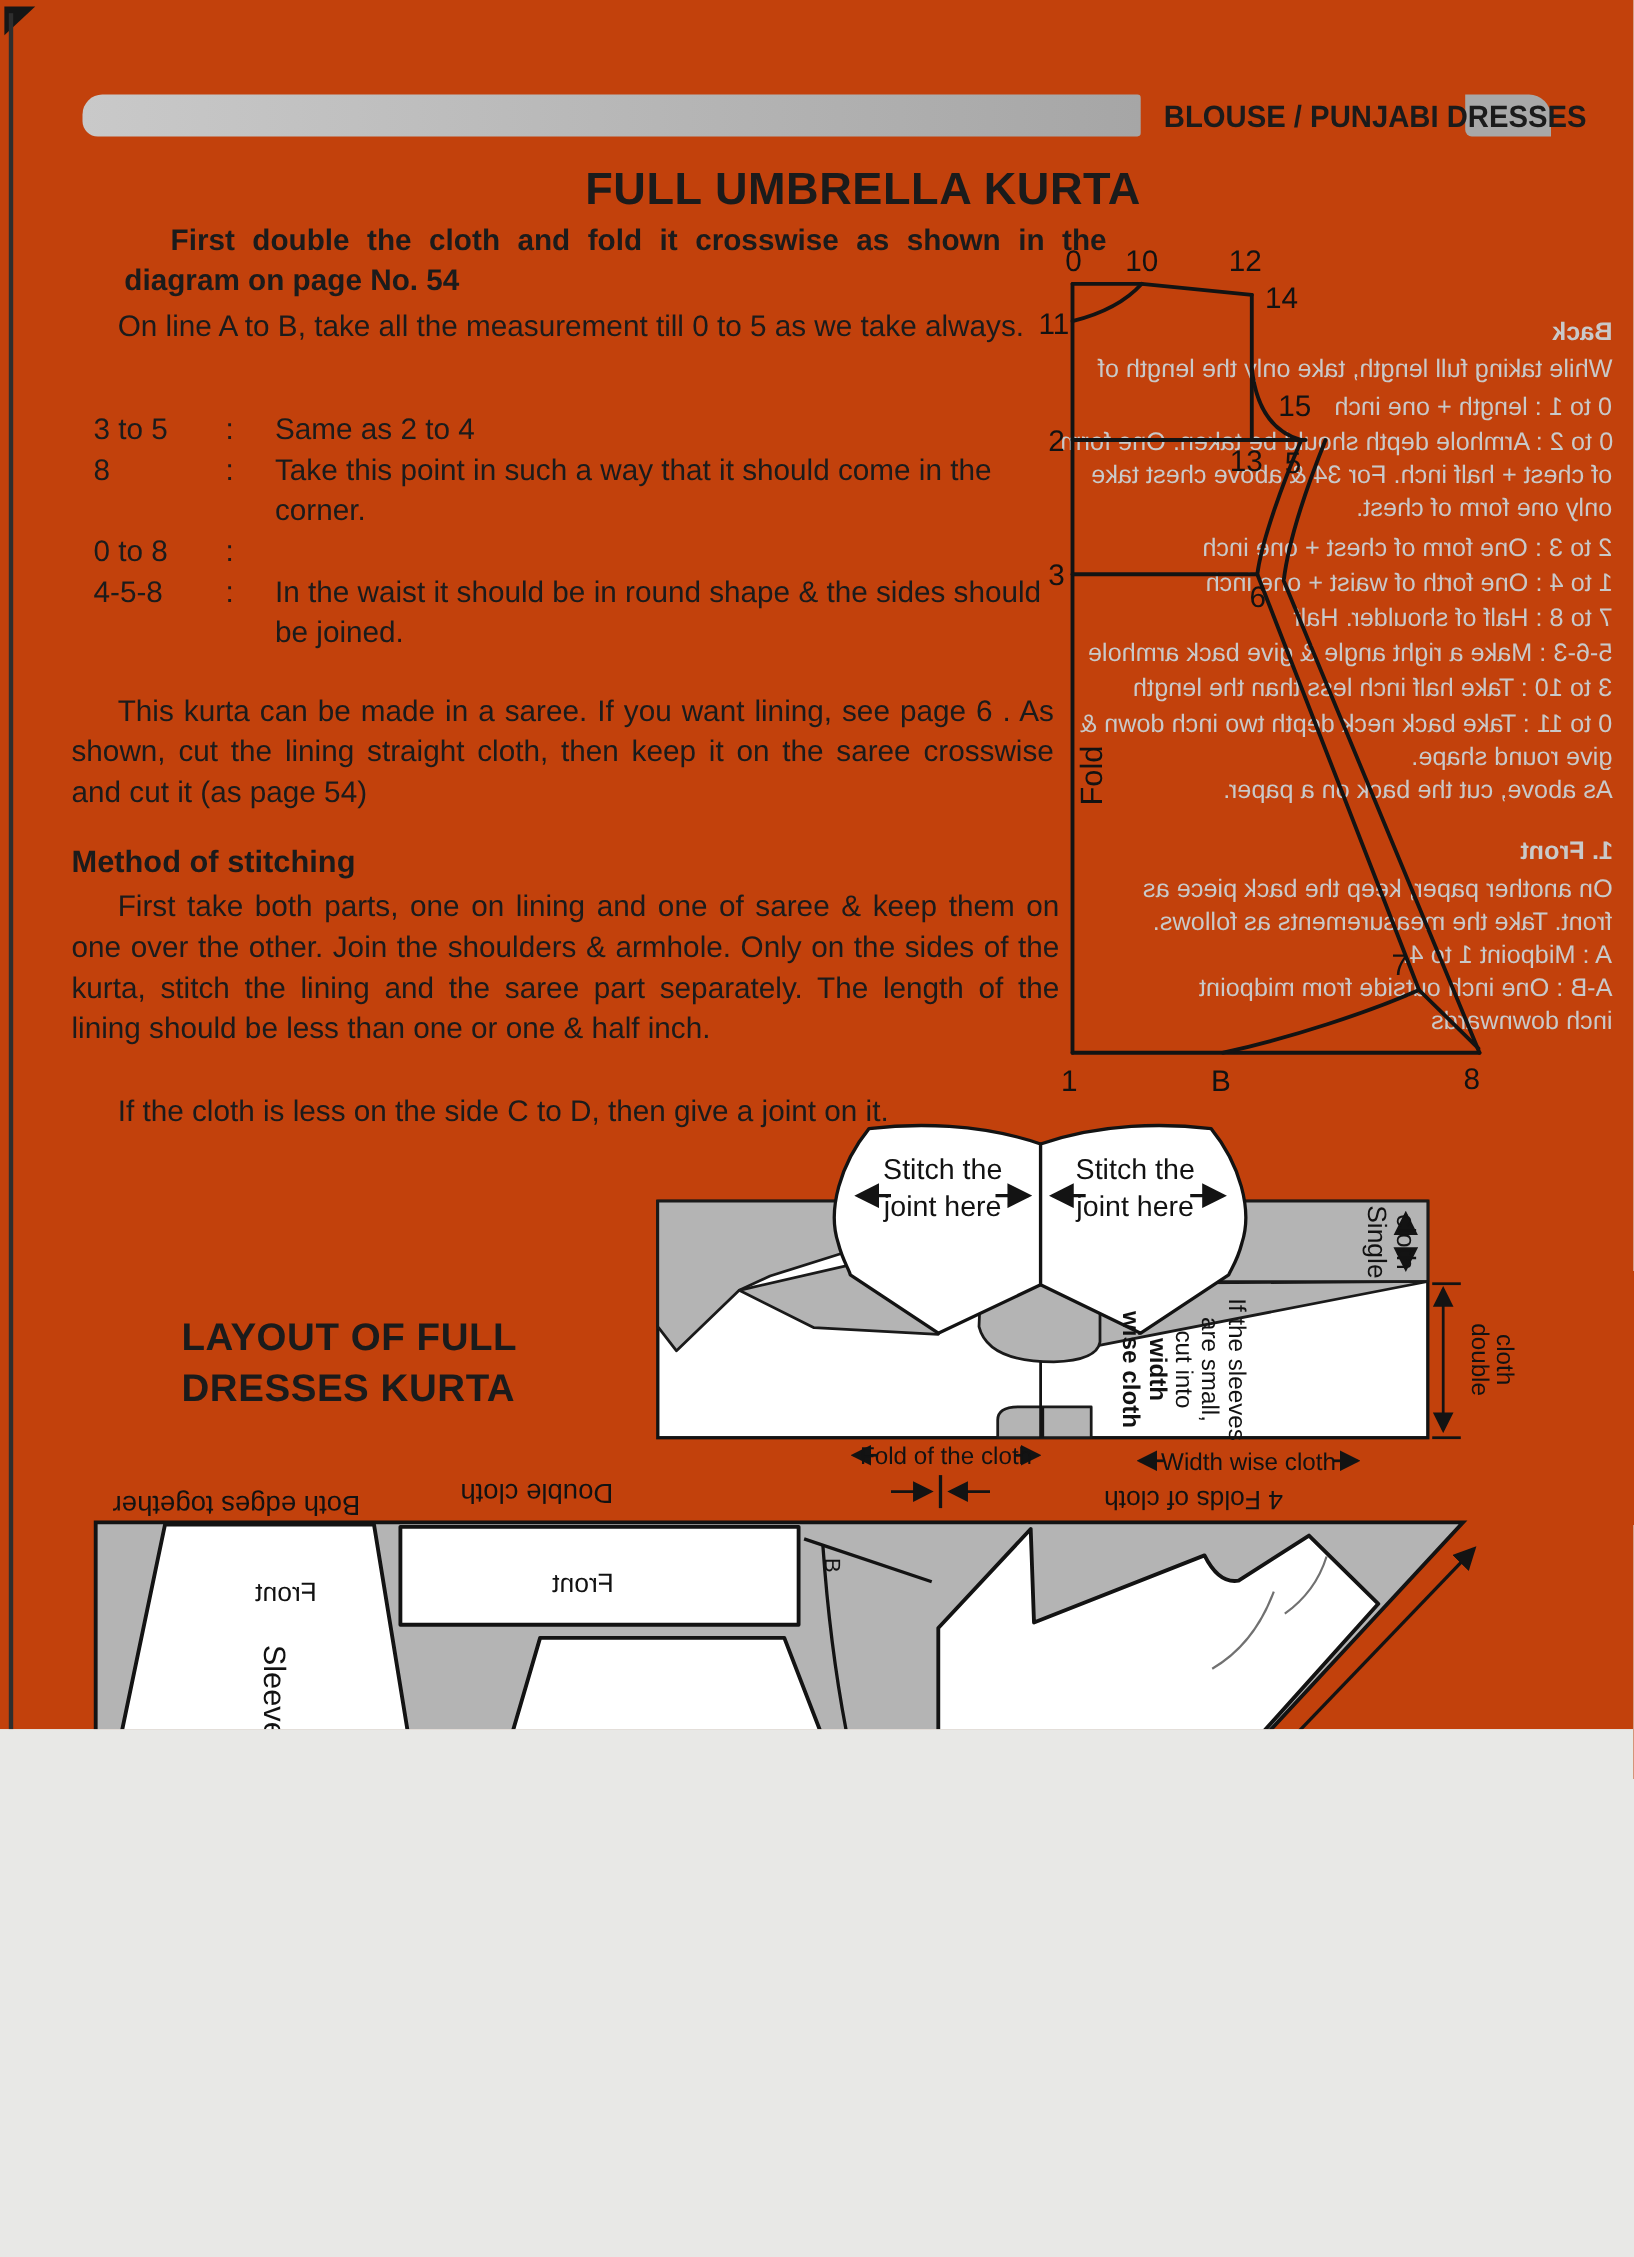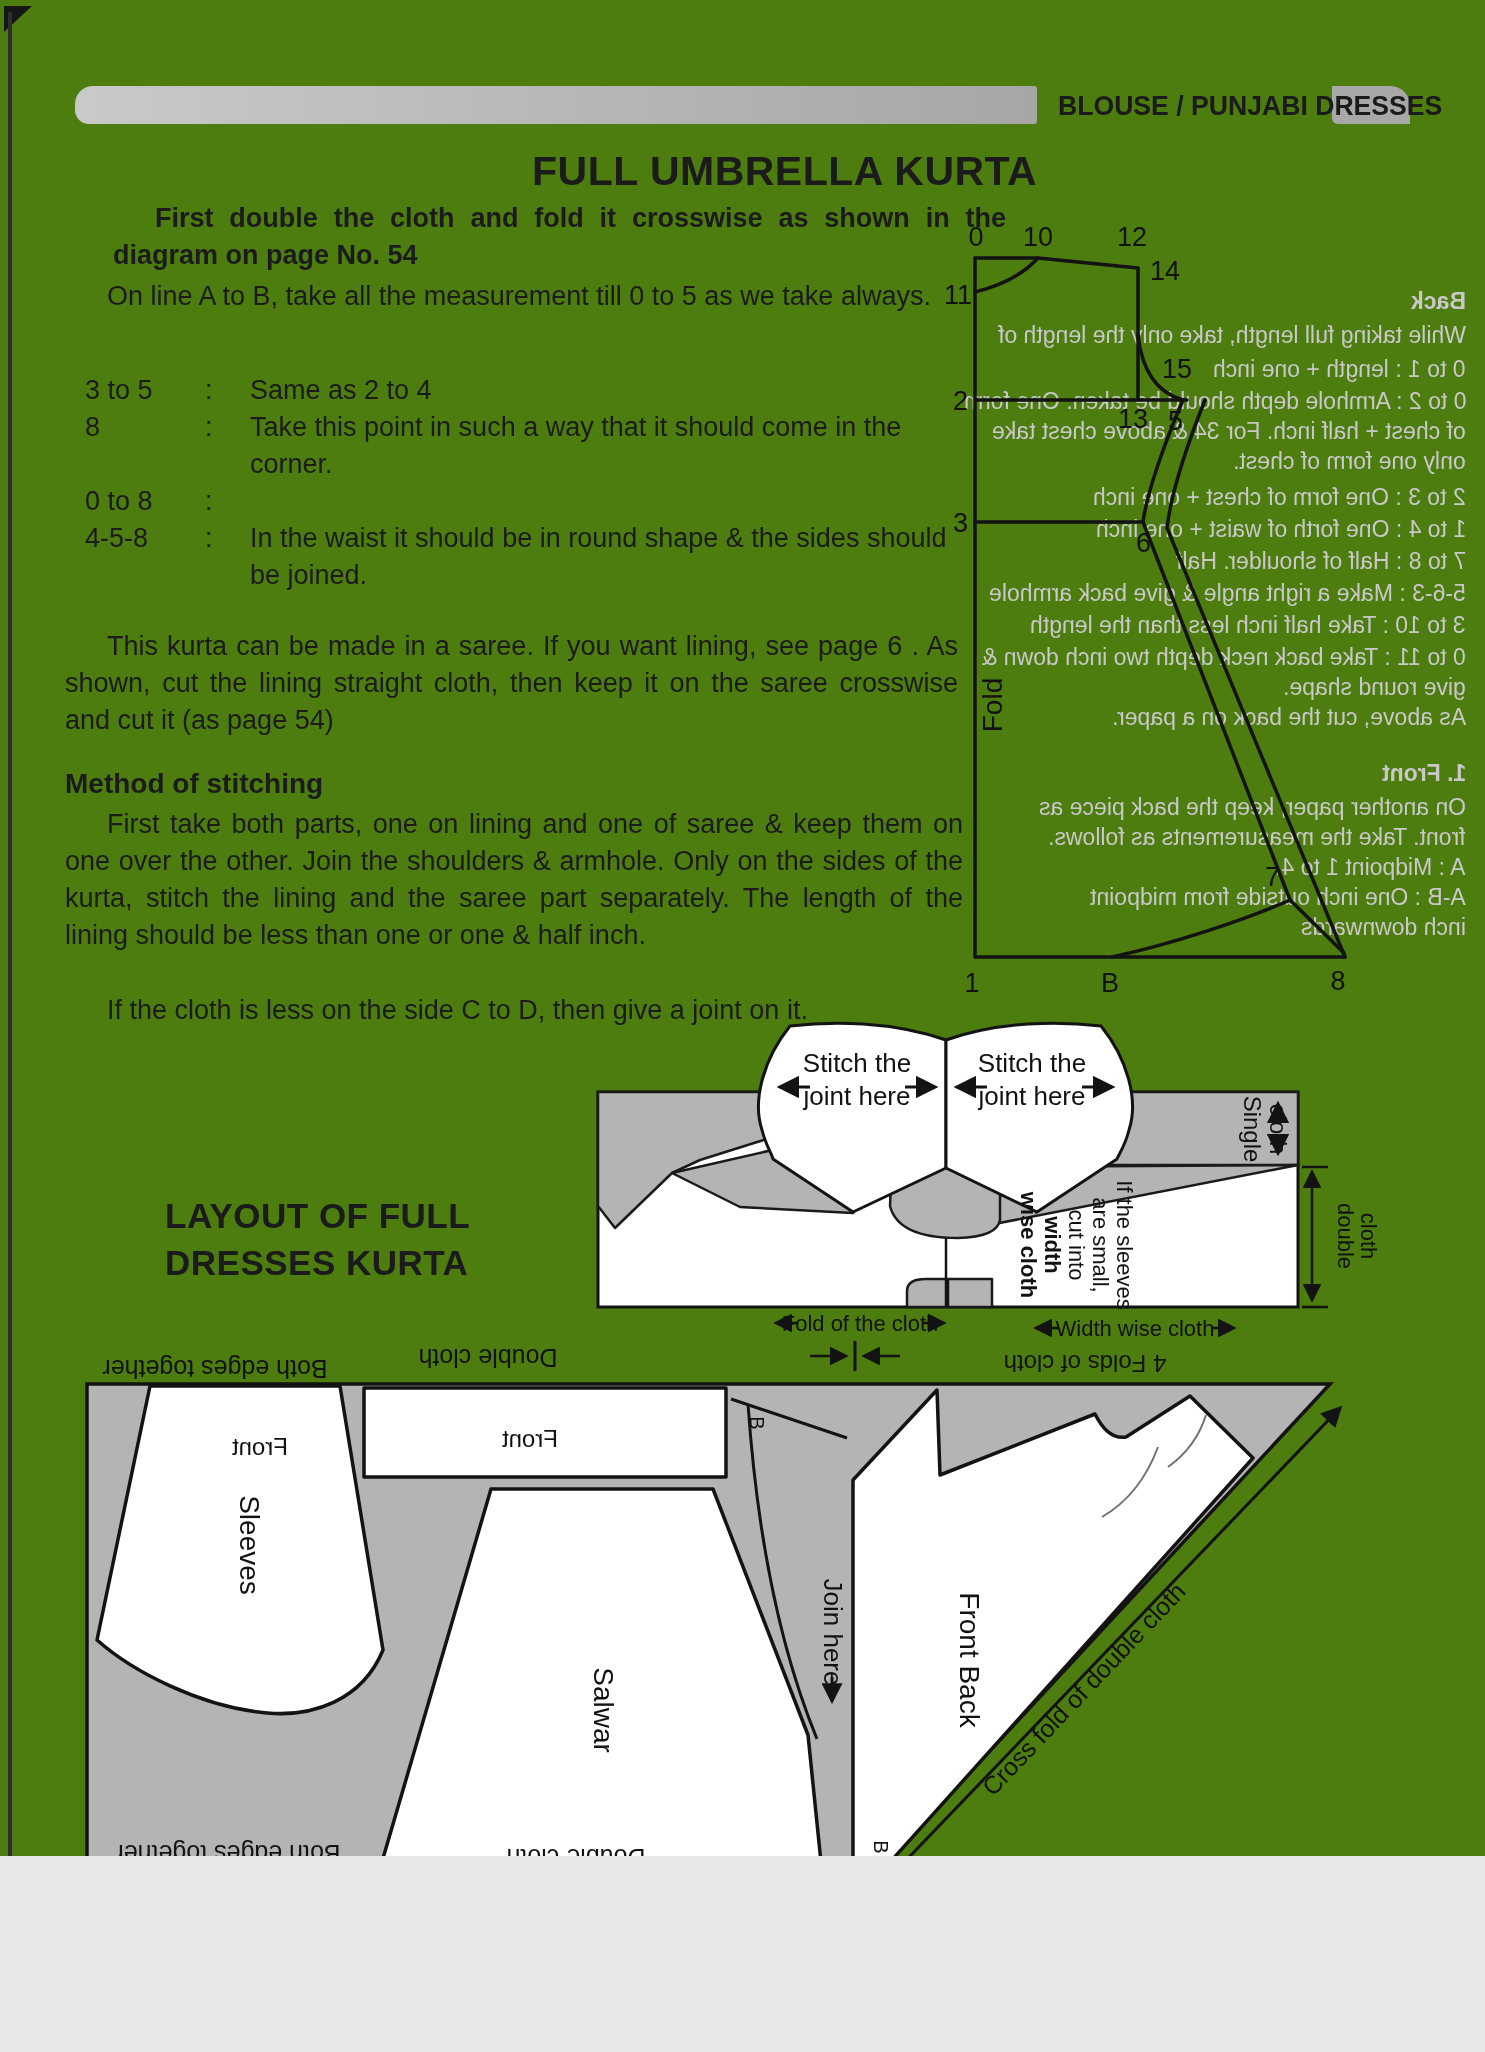--- a/index.html
+++ b/index.html
@@ -1,16 +1,16 @@
 <!DOCTYPE html>
 <html><head>
 <meta charset="utf-8">
 <style>
   html,body{margin:0;padding:0;background:#e8e8e6;}
-  .pg{position:relative;width:1485px;height:1856px;background:#4d7c0f;
+  .pg{position:relative;width:1485px;height:1572px;background:#c2410c;
       font-family:"Liberation Sans",sans-serif;color:#1b1b1b;overflow:hidden;margin:0 auto;}
   .a{position:absolute;}
   .body{font-size:27px;line-height:37px;text-align:justify;}
   .ind{text-indent:42px;}
   .b{font-weight:bold;}
   .title{font-size:41px;font-weight:bold;letter-spacing:.5px;}
   .mh{font-size:28px;font-weight:bold;text-align:center;}
   .mrow{display:flex;font-size:27px;line-height:37px;margin-left:20px;}
   .ml{width:120px;flex:none;}
   .mc{width:45px;flex:none;}

